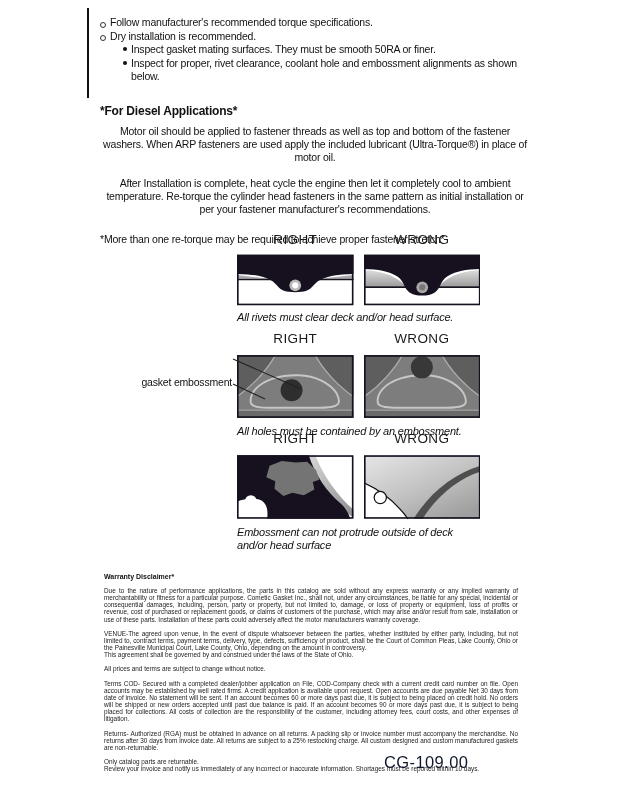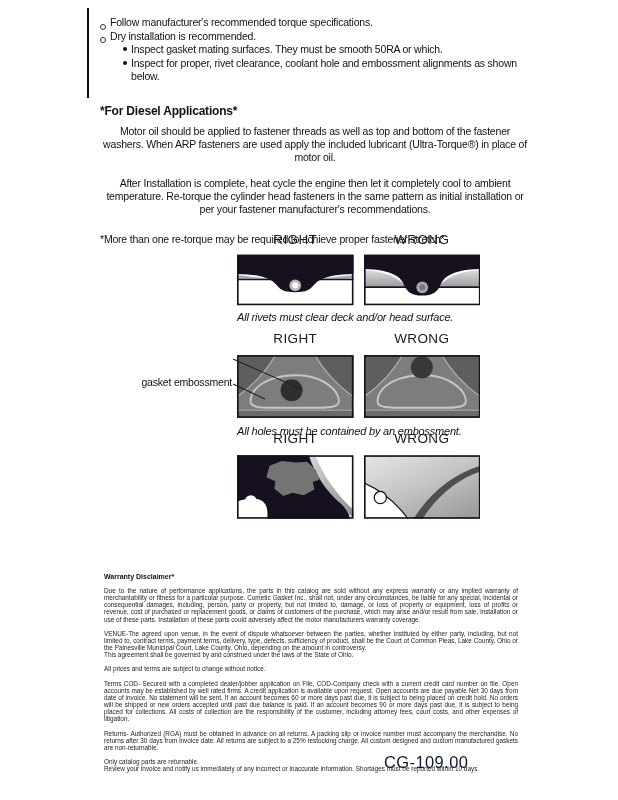--- a/index.html
+++ b/index.html
@@ -5,21 +5,21 @@
   html,body{margin:0;padding:0;background:#ffffff;}
   .page{
     position:relative;width:618px;height:800px;background:#ffffff;overflow:hidden;
     font-family:"Liberation Sans", sans-serif;color:#111;
   }
   .vrule{position:absolute;left:87px;top:8px;width:2px;height:90px;background:#101010;}
   .main{position:absolute;left:100px;top:16px;width:430px;}
   .title{font-size:14.5px;font-weight:bold;letter-spacing:-0.2px;display:inline-block;
     border-bottom:1.6px solid #111;padding-bottom:1px;margin-bottom:6px;}
   .blist{font-size:10.5px;letter-spacing:-0.2px;line-height:13.6px;}
-  .brow{display:flex;align-items:flex-end;}
+  .brow{display:flex;align-items:center;}
   .bmark{width:4px;height:4px;border:1px solid #333;border-radius:50%;margin:4px 4px 0 0;flex:0 0 auto;}
   .srow{display:flex;align-items:flex-start;margin-left:23px;}
   .smark{width:4px;height:4px;background:#111;border-radius:50%;margin:4px 4px 0 0;flex:0 0 auto;}
   .dheading{font-size:12px;font-weight:bold;letter-spacing:-0.2px;margin-top:20px;}
   .para{font-size:10.5px;letter-spacing:-0.2px;line-height:13px;margin-top:7px;text-align:center;}
   .para2{margin-top:13px;}
   .note{font-size:10.5px;letter-spacing:-0.2px;margin-top:17px;}
   .fig{position:absolute;left:237px;width:243px;}
   .fig-labels{display:flex;gap:10px;margin-bottom:2px;}
   .fig-labels span{width:143px;text-align:center;font-size:13.5px;letter-spacing:0.4px;color:#1a1a1a;}
@@ -47,21 +47,21 @@
       <div class="brow">
         <span class="bmark"></span>
         <span>Follow manufacturer's recommended torque specifications.</span>
       </div>
       <div class="brow">
         <span class="bmark"></span>
         <span>Dry installation is recommended.</span>
       </div>
       <div class="srow">
         <span class="smark"></span>
-        <span>Inspect gasket mating surfaces.  They must be smooth 50RA or which.</span>
+        <span>Inspect gasket mating surfaces.  They must be smooth 50RA or finer.</span>
       </div>
       <div class="srow">
         <span class="smark"></span>
         <span>Inspect for proper, rivet clearance, coolant hole and embossment alignments as shown below.</span>
       </div>
     </div>
 
     <div class="dheading">*For Diesel Applications*</div>
     <div class="para">Motor oil should be applied to fastener threads as well as top and bottom of the fastener washers. When ARP fasteners are used apply the included lubricant (Ultra-Torque®) in place of motor oil.</div>
     <div class="para para2">After Installation is complete, heat cycle the engine then let it completely cool to ambient temperature. Re-torque the cylinder head fasteners in the same pattern as initial installation or per your fastener manufacturer's recommendations.</div>
@@ -175,20 +175,24 @@
           </linearGradient>
         </defs>
         <rect width="143" height="78" fill="#ffffff"></rect>
         <path d="M0,0 H143 V78 H54 C40,59 22,44 0,34 Z" fill="url(#g3w)"></path>
         <path d="M0,34 C22,44 40,59 54,78" stroke="#111" stroke-width="1.5" fill="none"></path>
         <path d="M143,13 C112,22 82,44 61,78 L72,78 C90,49 117,28 143,20 Z" fill="#4f4f4f"></path>
         <circle cx="20" cy="52" r="7.5" fill="#ffffff" stroke="#111" stroke-width="1.5"></circle>
         <rect x="1" y="1" width="141" height="76" fill="none" stroke="#16101f" stroke-width="2"></rect>
       </svg>
     </div>
+    <div class="fig-caption">
+      <div>Embossment can not protrude outside of deck</div>
+      <div>and/or head surface</div>
+    </div>
   </div>
 
   <div class="warranty">
     <div class="wheading">Warranty Disclaimer*</div>
     <div class="wpara">Due to the nature of performance applications, the parts in this catalog are sold without any express warranty or any implied warranty of merchantability or fitness for a particular purpose.  Cometic Gasket Inc., shall not, under any circumstances, be liable for any special, incidental or consequential damages, including, person, party or property, but not limited to, damage, or loss of property or equipment, loss of profits or revenue, cost of purchased or replacement goods, or claims of customers of the purchase, which may arise and/or result from sale, installation or use of these parts.  Installation of these parts could adversely affect the motor manufacturers warranty coverage.</div>
     <div class="wpara wgap">VENUE-The agreed upon venue, in the event of dispute whatsoever between the parties, whether instituted by either party, including, but not limited to, contract terms, payment terms, delivery, type, defects, sufficiency of product, shall be the Court of Common Pleas, Lake County, Ohio or the Painesville Municipal Court, Lake County, Ohio, depending on the amount in controversy.</div>
     <div class="wpara">This agreement shall be governed by and construed under the laws of the State of Ohio.</div>
     <div class="wpara wgap">All prices and terms are subject to change without notice.</div>
     <div class="wpara wgap">Terms COD- Secured with a completed dealer/jobber application on File, COD-Company check with a current credit card number on file.  Open accounts may be established by well rated firms.  A credit application is available upon request.  Open accounts are due payable Net 30 days from date of invoice.  No statement will be sent.  If an account becomes 60 or more days past due, it is subject to being placed on credit hold.  No orders will be shipped or new orders accepted until past due balance is paid.  If an account becomes 90 or more days past due, it is subject to being placed for collections.  All costs of collection are the responsibility of the customer, including attorney fees, court costs, and other expenses of litigation.</div>
     <div class="wpara wgap">Returns- Authorized (RGA) must be obtained in advance on all returns.  A packing slip or invoice number must accompany the merchandise.  No returns after 30 days from invoice date.  All returns are subject to a 25% restocking charge.  All custom designed and custom manufactured gaskets are non-returnable.</div>

